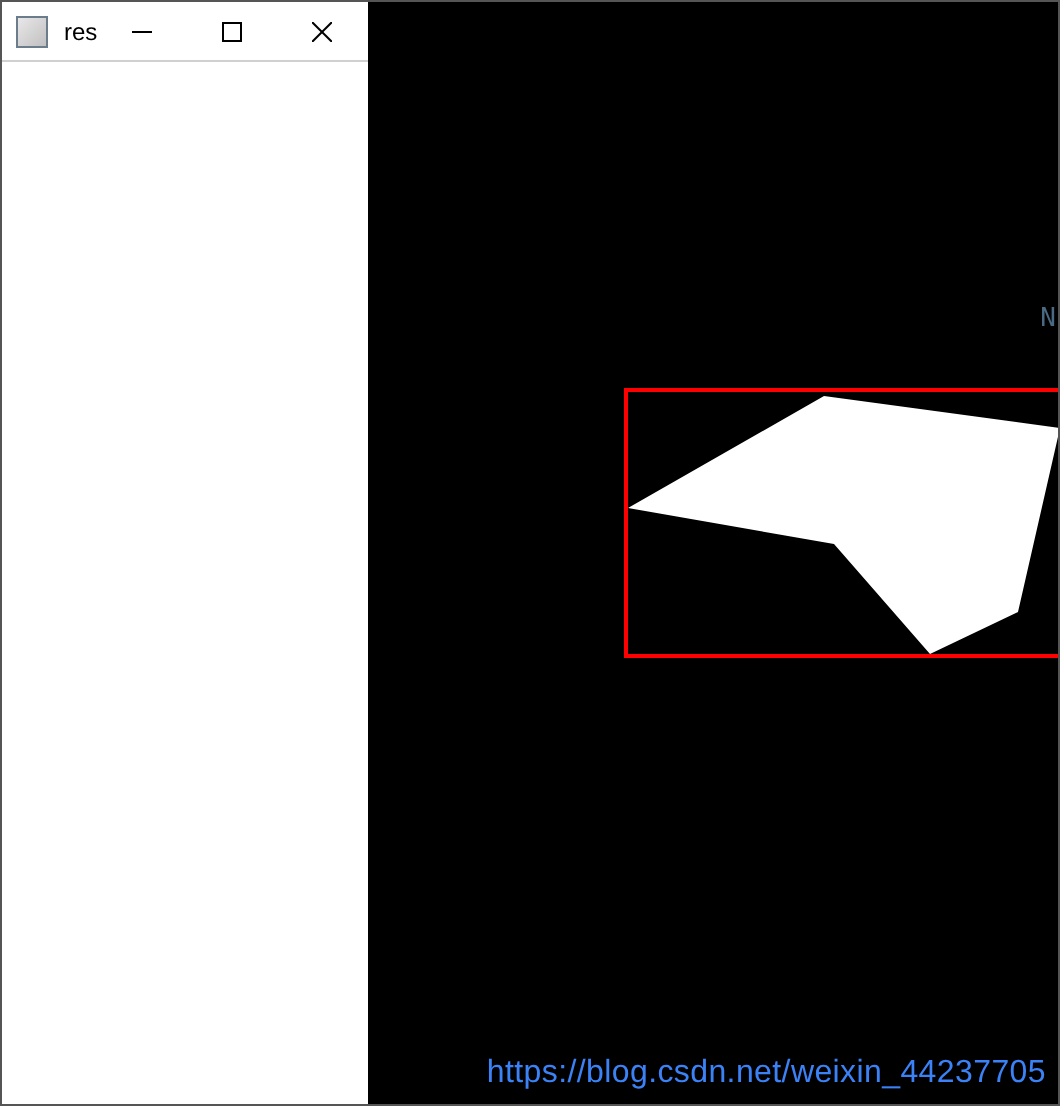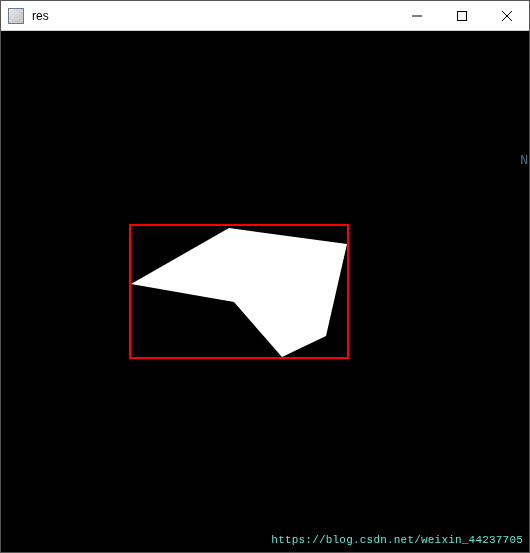--- a/index.html
+++ b/index.html
@@ -14,21 +14,21 @@
       font-family: "Segoe UI", Tahoma, sans-serif;
       overflow: hidden;
       position: relative;
     }
     .window {
       width: 530px;
       height: 553px;
       border: 1px solid #555555;
       background: #ffffff;
       display: flex;
-      flex-direction: column;
+      flex-direction: row;
       position: relative;
     }
     .titlebar {
       height: 30px;
       background: #ffffff;
       display: flex;
       align-items: center;
       border-bottom: 1px solid #d0d0d0;
       flex-shrink: 0;
     }
@@ -87,23 +87,23 @@
       position: absolute;
       left: 128px;
       top: 193px;
       width: 220px;
       height: 135px;
     }
     .watermark {
       position: absolute;
       bottom: 6px;
       right: 6px;
-      color: #5eead4;
-      font-size: 11px;
-      font-family: Liberation Mono, monospace;
+      color: #3b82f6;
+      font-size: 16px;
+      font-family: Liberation Sans, sans-serif;
       letter-spacing: 0.2px;
     }
     .side-letter {
       position: absolute;
       right: 2px;
       top: 152px;
       color: #4a6a84;
       font-size: 13px;
       font-family: Consolas, monospace;
     }

